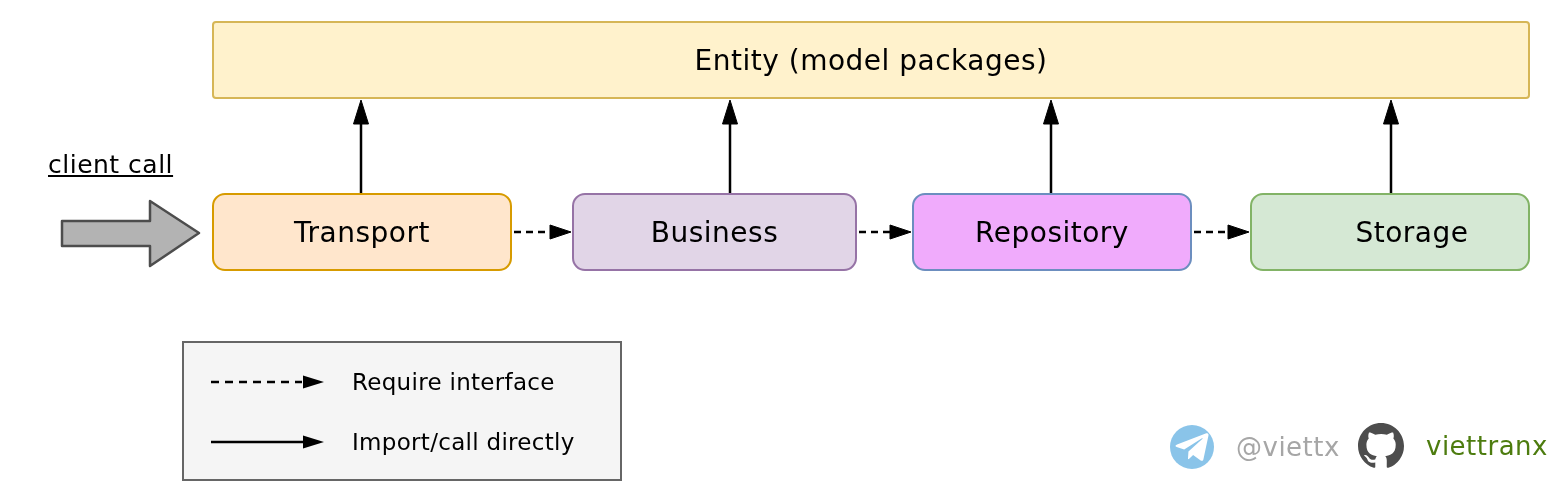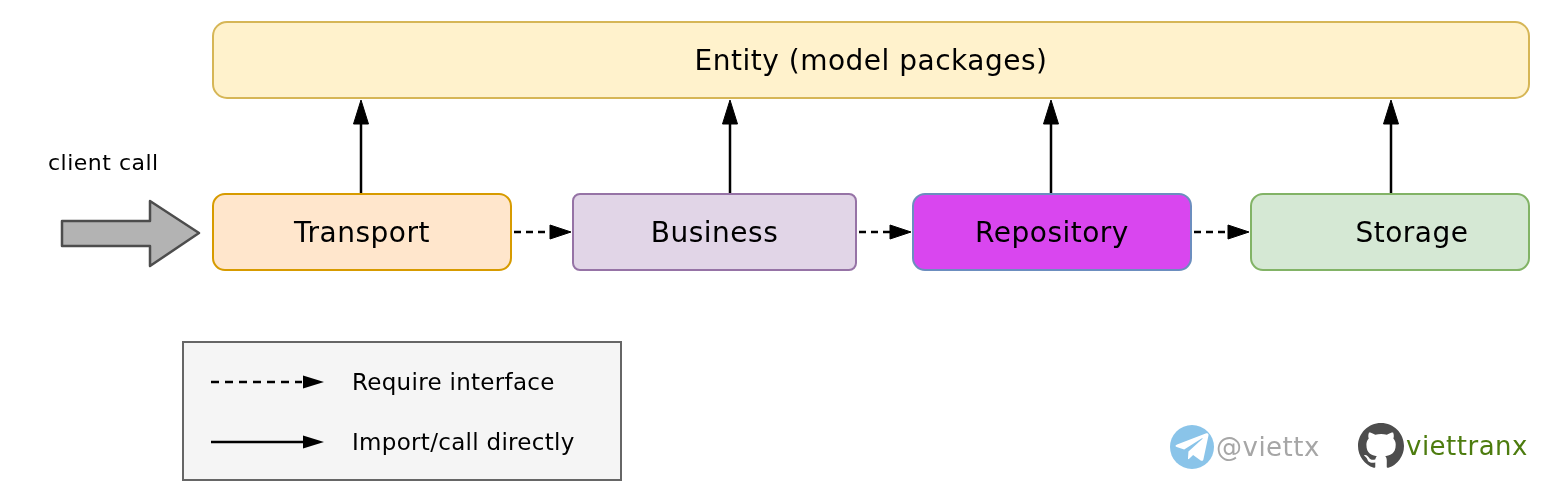--- a/index.html
+++ b/index.html
@@ -10,46 +10,46 @@
   }
   .canvas { position: absolute; inset: 0; }
   svg.connectors { position: absolute; left: 0; top: 0; width: 1552px; height: 502px; }
 
   .node {
     position: absolute; box-sizing: border-box;
     display: flex; align-items: center; justify-content: center;
     border: 2px solid #000; border-radius: 13px;
     font-size: 28px; letter-spacing: 0.5px; white-space: nowrap;
   }
-  .entity-box  { left: 212px; top: 21px;  width: 1318px; height: 78px; border-radius: 15px; }
+  .entity-box  { left: 212px; top: 21px;  width: 1318px; height: 78px; border-radius: 4px; }
   .box-transport  { left: 212px;  top: 193px; width: 300px; height: 78px; align-items: center; }
   .box-business   { left: 572px;  top: 193px; width: 285px; height: 78px; }
   .box-repository { left: 912px;  top: 193px; width: 280px; height: 78px; }
   .box-storage    { left: 1250px; top: 193px; width: 280px; height: 78px; padding-left: 44px; }
 
   .client-call-label {
     position: absolute; left: 48px; top: 150px;
-    font-size: 22px; letter-spacing: 0.5px;
+    font-size: 25px; letter-spacing: 0.5px; text-decoration: underline;
   }
 
   .legend-box {
     position: absolute; left: 182px; top: 341px; width: 440px; height: 140px;
     box-sizing: border-box; background: #f5f5f5; border: 2px solid #666666;
   }
   .legend-item {
     position: absolute; left: 26px; display: flex; align-items: center; gap: 26px;
     height: 30px;
   }
   .legend-item.row-1 { top: 24px; }
   .legend-item.row-2 { top: 84px; text-align: center; }
   .legend-item .legend-label { font-size: 23px; letter-spacing: 0.3px; white-space: nowrap; }
   .legend-item svg { display: block; }
 
   .footer-credits { position: absolute; left: 0; top: 0; width: 100%; height: 100%; pointer-events: none; }
-  .credit { position: absolute; display: flex; align-items: center; gap: 2px; }
+  .credit { position: absolute; display: flex; align-items: center; gap: 22px; }
   .credit-telegram { left: 1170px; top: 425px; }
   .credit-github   { left: 1358px; top: 423px; }
   .credit .handle { font-size: 26px; color: #a6a6a6; letter-spacing: 0.5px; white-space: nowrap; }
   .credit svg { display: block; }
 </style>
 </head>
 <body>
 
 <div class="canvas">
 
@@ -90,24 +90,24 @@
 
   <div class="node entity-box" style="background-color: rgb(255, 242, 204); border-color: rgb(214, 182, 86);">
     <span>Entity (model packages)</span>
   </div>
 
   <div class="client-call-label">client call</div>
 
   <div class="node box-transport" style="background-color: rgb(255, 230, 204); border-color: rgb(215, 155, 0);">
     <span>Transport</span>
   </div>
-  <div class="node box-business" style="background-color: rgb(225, 213, 231); border-color: rgb(150, 115, 166); border-radius: 8px;">
+  <div class="node box-business" style="background-color: rgb(225, 213, 231); border-color: rgb(150, 115, 166);">
     <span>Business</span>
   </div>
-  <div class="node box-repository" style="background-color: #d946ef; border-color: rgb(108, 142, 191);">
+  <div class="node box-repository" style="background-color: #f0abfc; border-color: rgb(108, 142, 191);">
     <span>Repository</span>
   </div>
   <div class="node box-storage" style="background-color: rgb(213, 232, 212); border-color: rgb(130, 179, 102);">
     <span>Storage</span>
   </div>
 
   <div class="legend-box" style="background-color: rgb(245, 245, 245); border-color: rgb(102, 102, 102);">
     <div class="legend-item row-1">
       <svg width="116" height="18" viewBox="0 0 116 18">
         <line x1="1" y1="9" x2="92" y2="9" stroke="#000" stroke-width="2.6" stroke-dasharray="8 6"></line>

